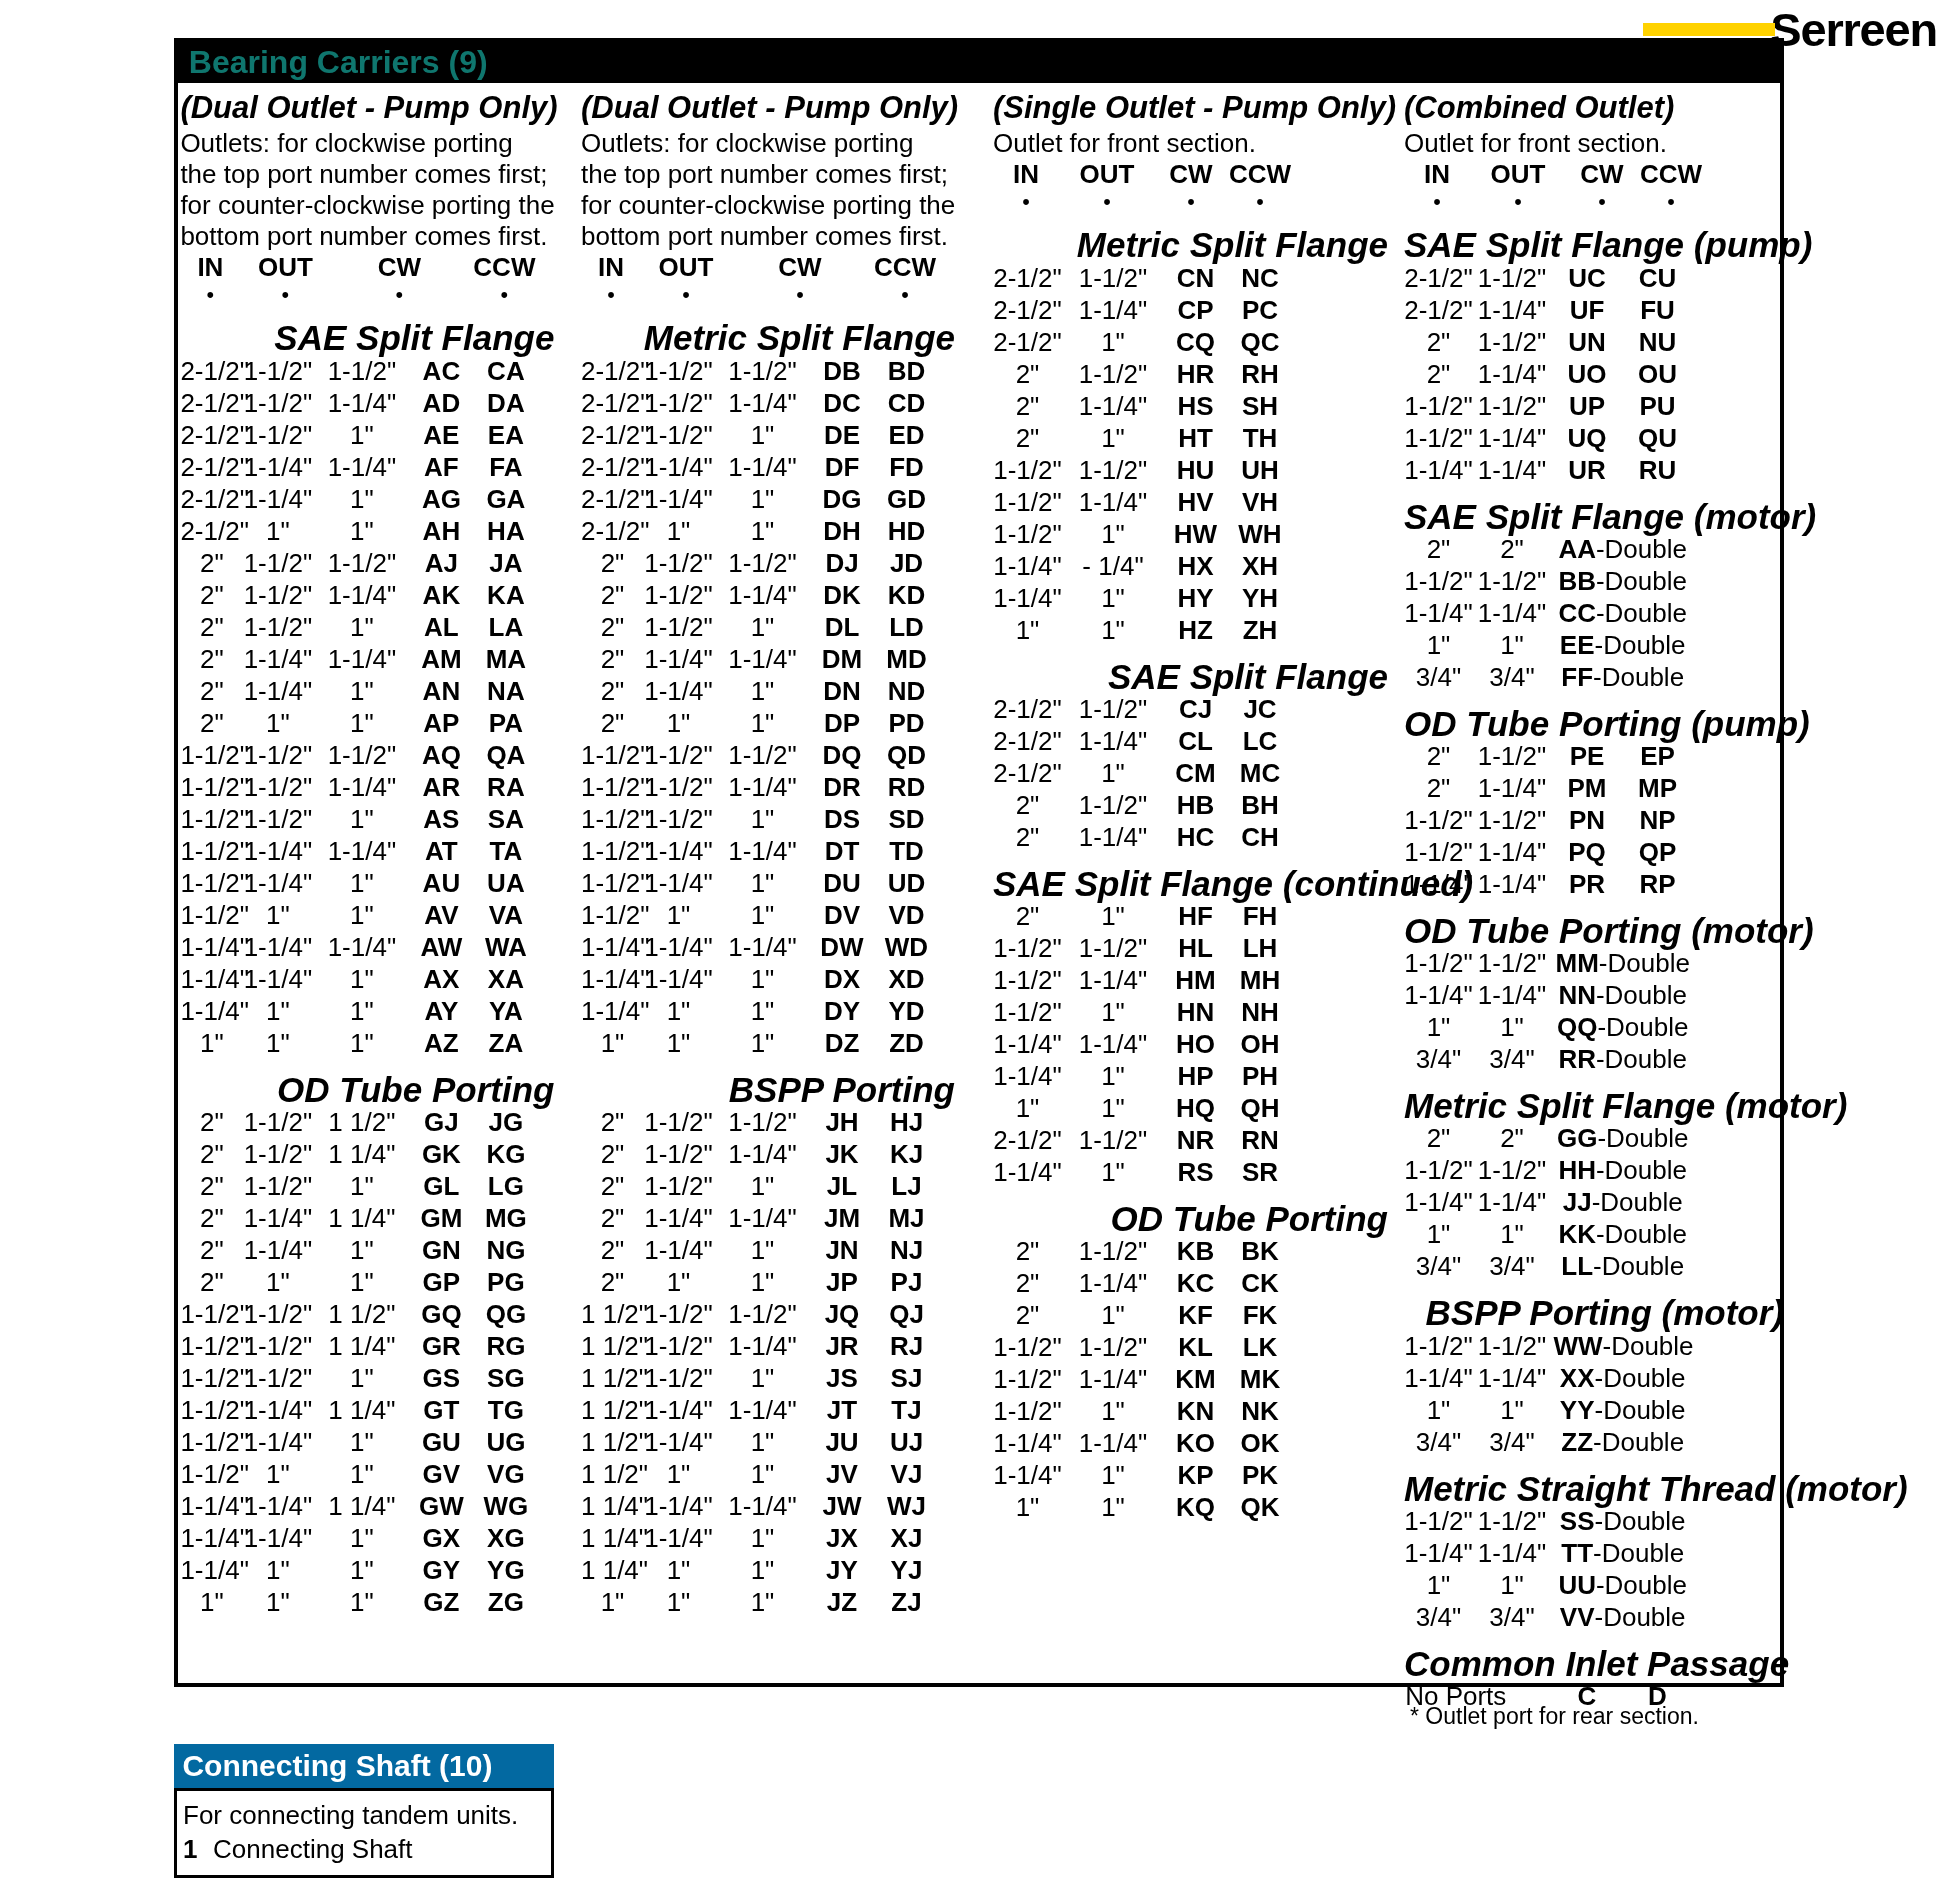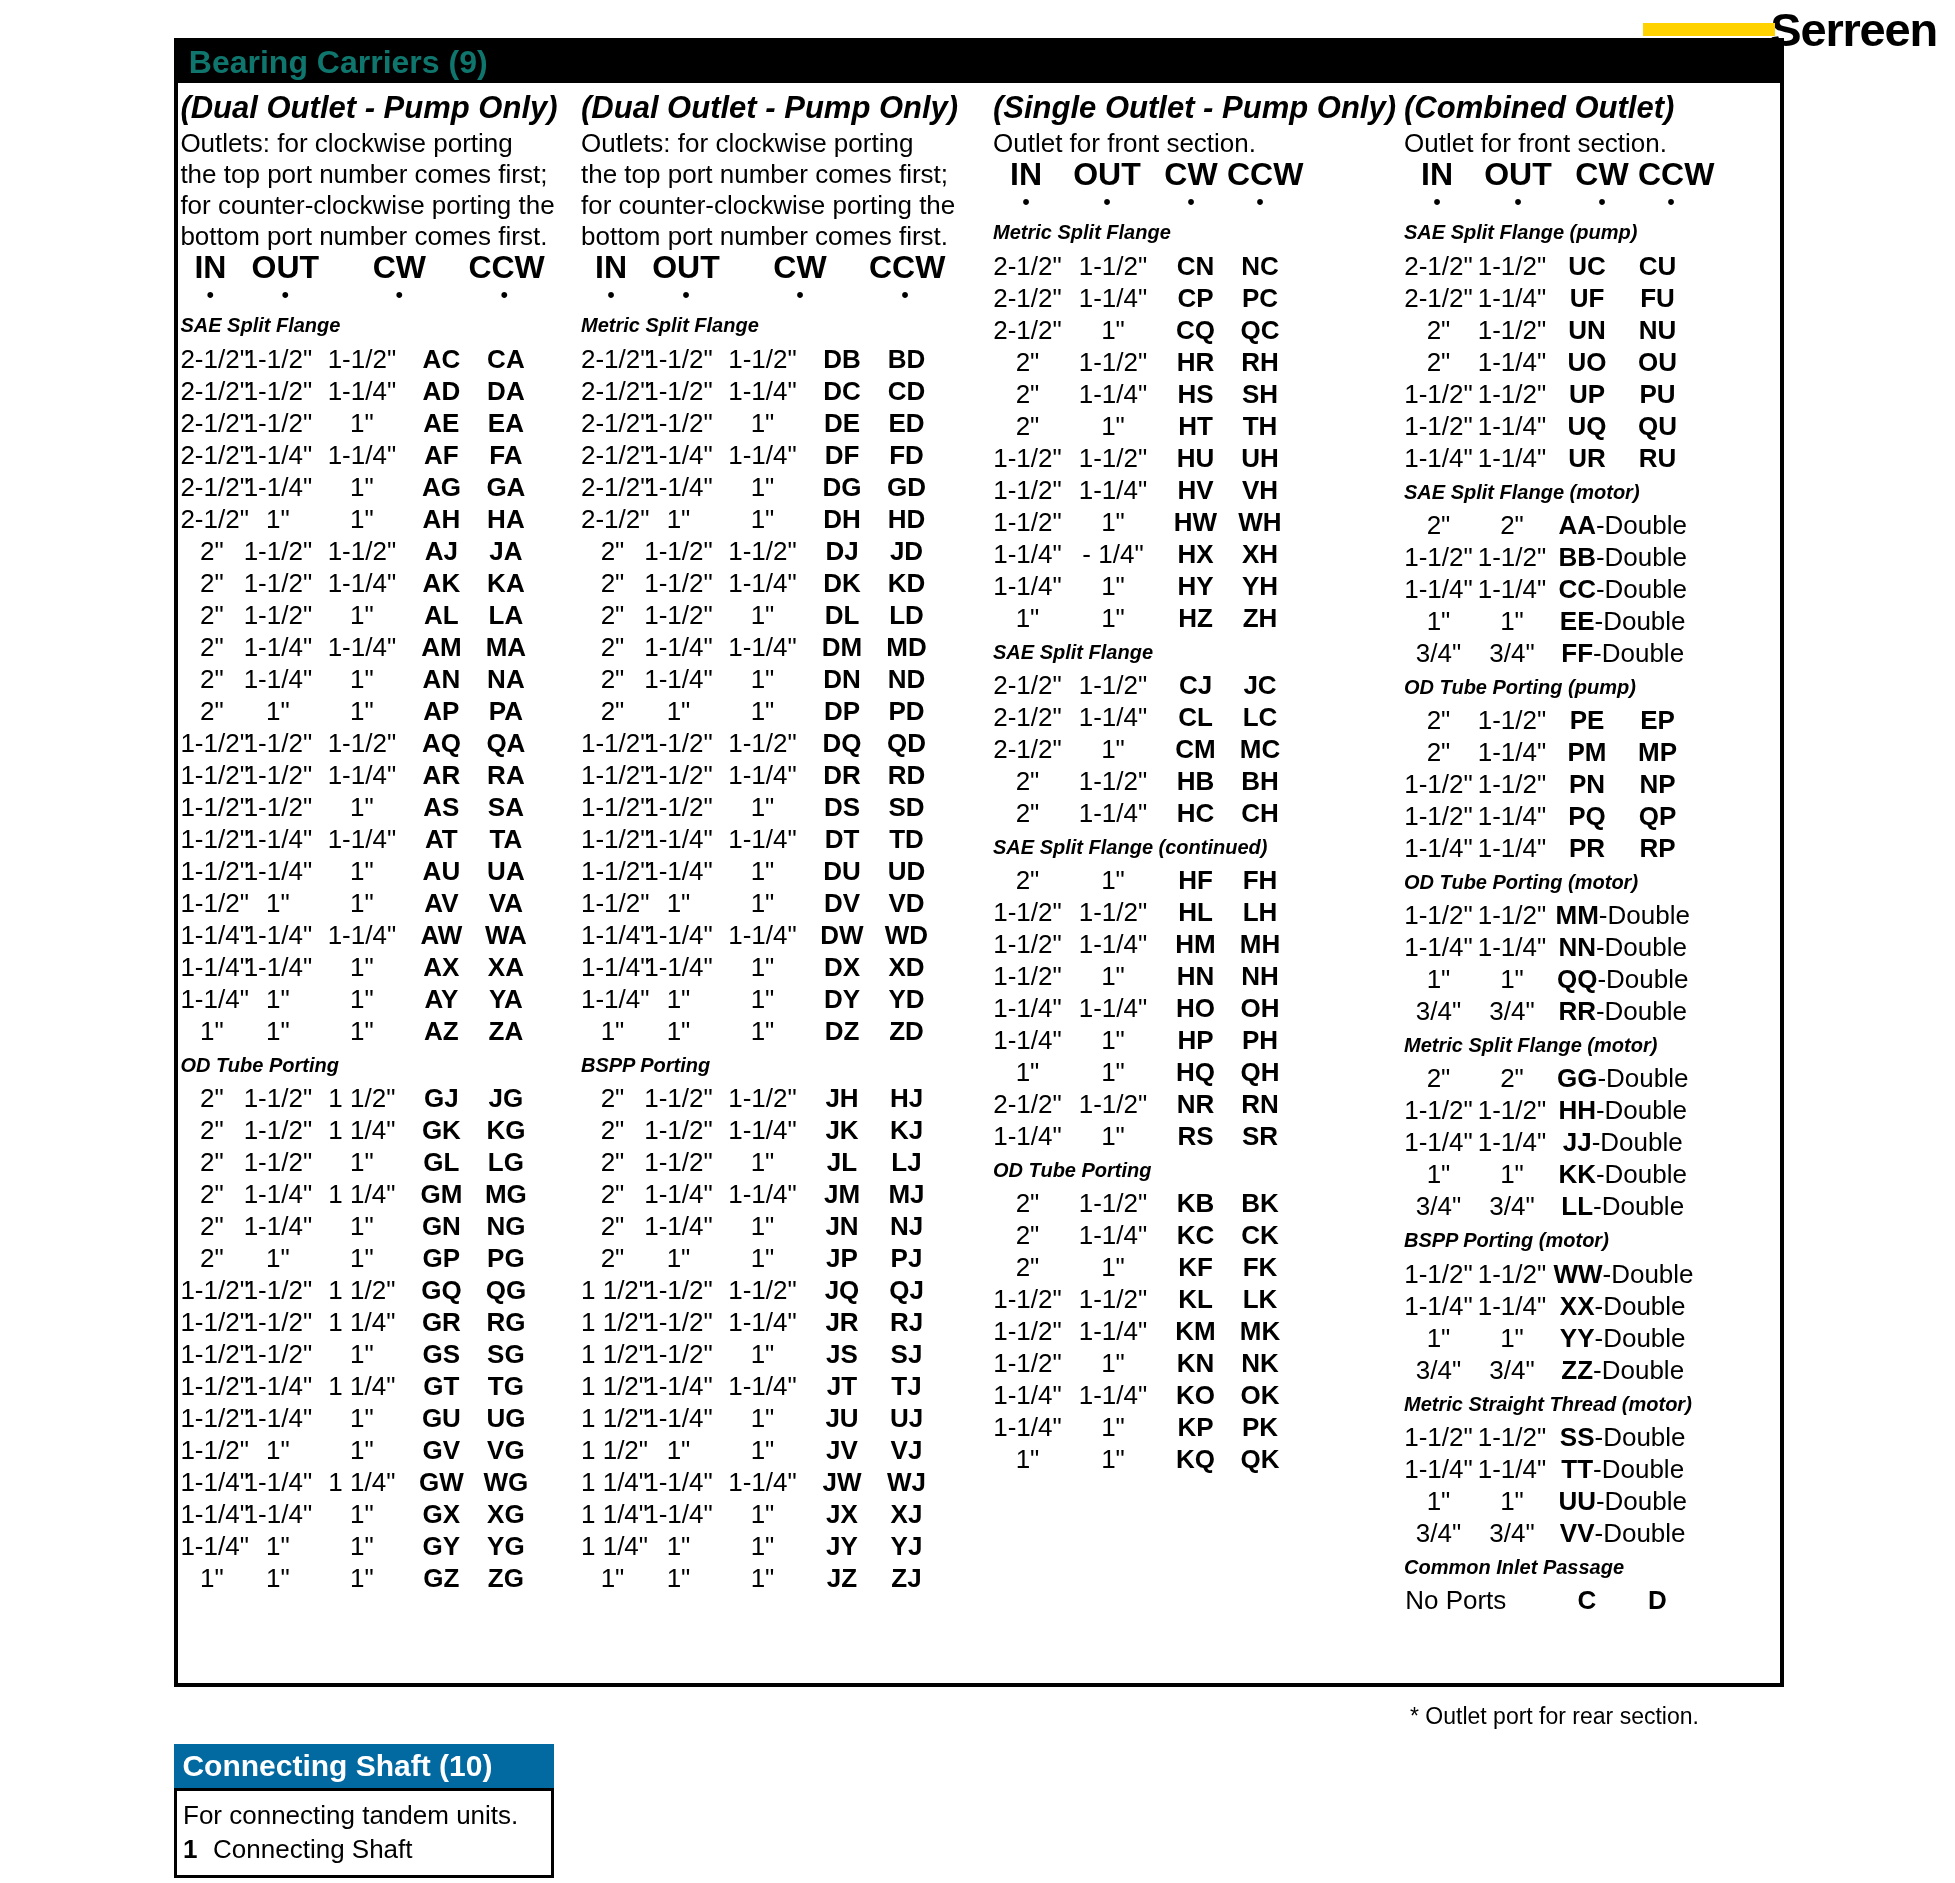--- a/index.html
+++ b/index.html
@@ -21,25 +21,25 @@
   #col-0{left:2.4px;width:374px;}
   #col-1{left:403px;width:374px;}
   #col-2{left:815px;width:395px;}
   #col-3{left:1226px;width:380px;}
 
   .col-title{font-size:31px;font-weight:bold;line-height:36px;margin-bottom:2.4px;white-space:nowrap;font-style:italic;}
   .intro-line{font-size:26px;line-height:31px;white-space:nowrap;}
   .hrow{display:grid;}
   .t-dual .hrow{grid-template-columns:60px 90px 138px 72px;}
   .t-single .hrow,.t-combined .hrow{grid-template-columns:66px 96px 72px 66px;}
-  .hcell{text-align:center;font-weight:bold;font-size:32px;line-height:30px;}
+  .hcell{text-align:center;font-weight:bold;font-size:26px;line-height:30px;}
   .brow .hcell{font-weight:normal;font-size:21.6px;line-height:25px;}
 
-  .sec-heading{font-size:20px;font-weight:bold;font-style:italic;line-height:31px;
-               margin-top:3px;margin-bottom:1.2px;white-space:nowrap;}
+  .sec-heading{font-size:35px;font-weight:bold;font-style:italic;line-height:31px;
+               margin-top:15px;margin-bottom:1.2px;white-space:nowrap;text-align:right;}
   .row{display:grid;font-size:26px;line-height:32px;}
   .t-dual .row{grid-template-columns:63px 69px 99px 60px 69px;}
   .t-single .row{grid-template-columns:69px 102px 63px 66px;}
   .t-combined .row{grid-template-columns:69px 78px 72px 69px;}
   .cell{white-space:nowrap;}
   .size{text-align:center;}
   .code{font-weight:bold;text-align:center;}
   .dbl{grid-column:3/5;text-align:center;padding-left:2.4px;}
   .dbl b{font-weight:bold;}
   .span2{grid-column:1/3;text-align:left;padding-left:1.2px;}

